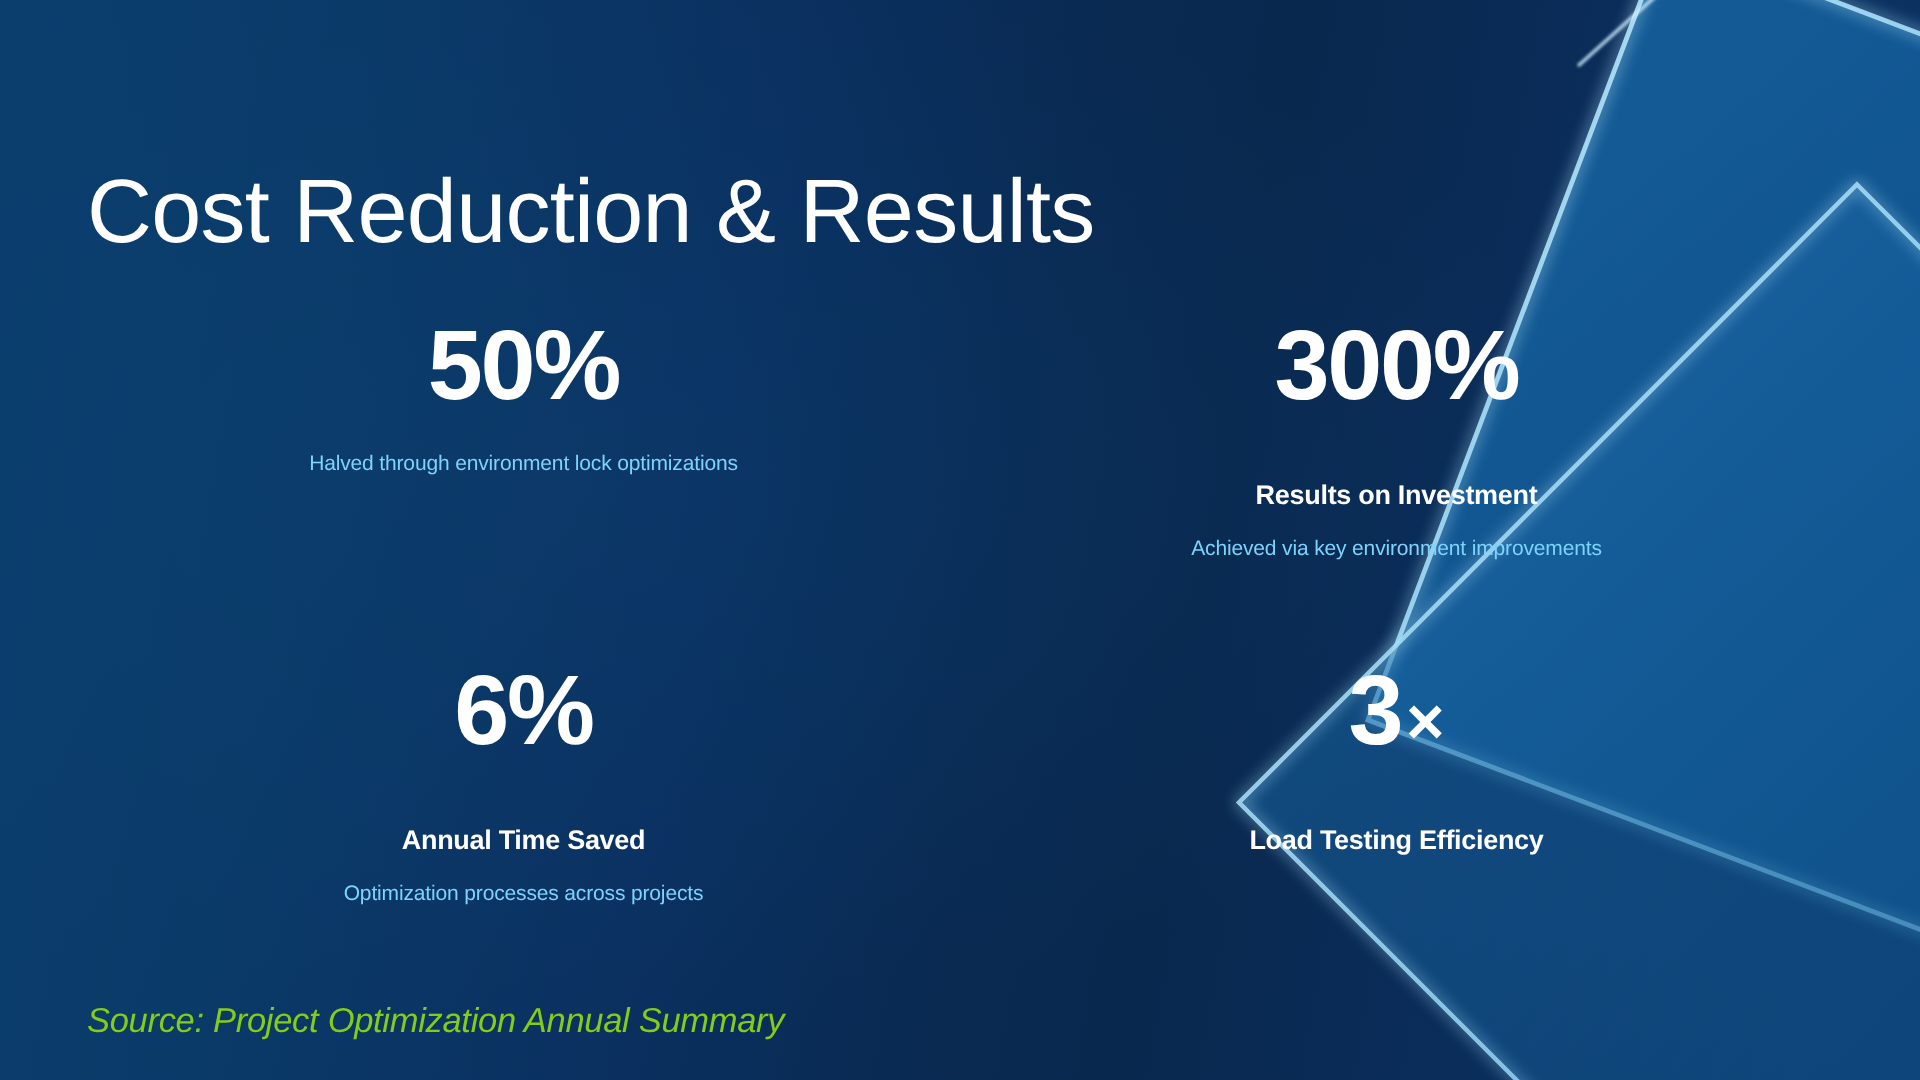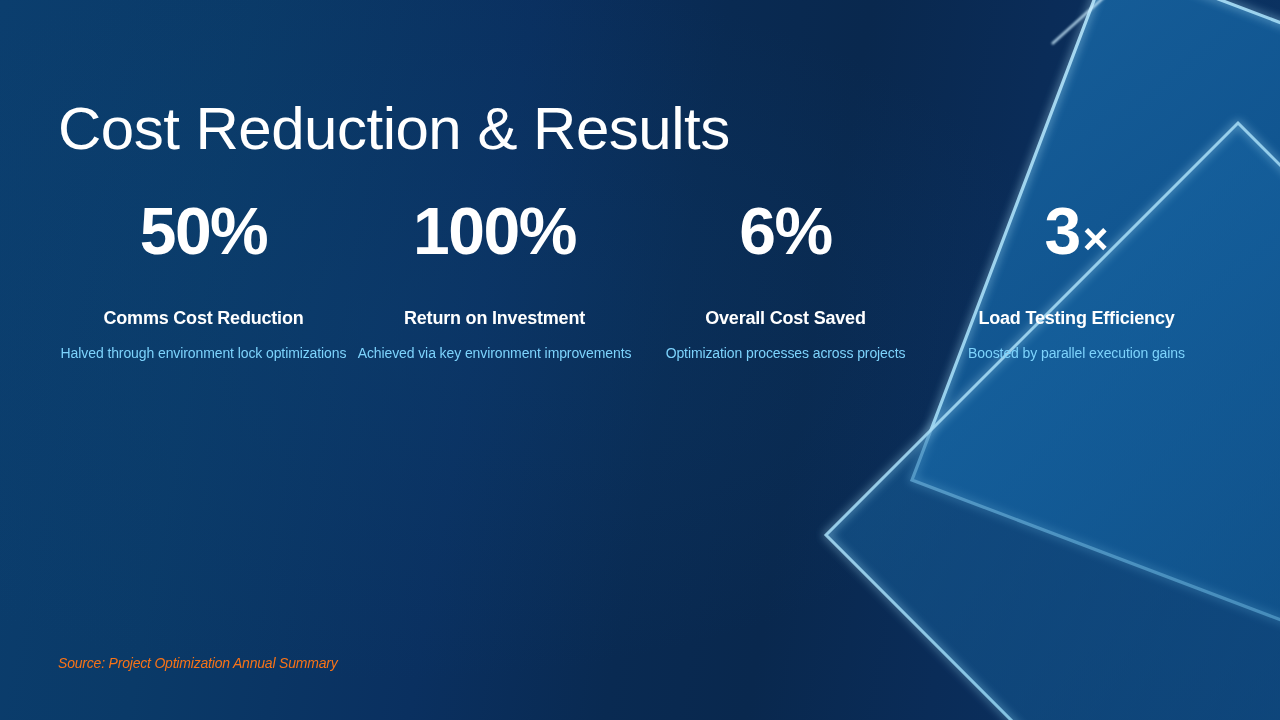--- a/index.html
+++ b/index.html
@@ -43,41 +43,42 @@
     inset: 0;
     width: 1280px;
     height: 720px;
     pointer-events: none;
   }
 
   
   .content {
     position: absolute;
     inset: 0;
+    margin-top: 12px;
   }
 
   .slide-title {
     position: absolute;
     left: 58px;
     top: 54px;
     font-size: 60px;
     font-weight: 300;
     letter-spacing: -0.5px;
     color: #ffffff;
     line-height: 1.15;
     white-space: nowrap;
   }
 
   .stats-grid {
     position: absolute;
     left: 58px;
     top: 190px;
     width: 1164px;
     display: grid;
-    grid-template-columns: 1fr 1fr 1fr 1fr;
+    grid-template-columns: 1fr 1fr;
     grid-template-rows: 230px 230px;
   }
 
   .stat {
     text-align: center;
     padding-top: 8px;
   }
 
   .stat-value {
     font-size: 66px;
@@ -110,24 +111,24 @@
     font-size: 14px;
     font-weight: 400;
     color: #7dd3fc;
     letter-spacing: -0.1px;
   }
 
   .source-note {
     position: absolute;
     left: 58px;
     top: 655px;
-    font-size: 14px;
+    font-size: 23px;
     font-style: italic;
     font-weight: 400;
-    color: #f97316;
+    color: #84cc16;
     letter-spacing: -0.2px;
   }
 </style>
 </head>
 <body>
 
 <div class="slide">
 
   <div class="bg-base"></div>
   <div class="bg-vignette"></div>
@@ -178,47 +179,45 @@
   <div class="content">
 
     <h1 class="slide-title">Cost Reduction &amp; Results</h1>
 
     <div class="stats-grid">
 
       <div class="stat">
         <div class="stat-value">
           <span>50%</span>
         </div>
-        <div class="stat-label">Comms Cost Reduction</div>
         <div class="stat-desc">Halved through environment lock optimizations</div>
       </div>
 
       <div class="stat">
         <div class="stat-value">
-          <span>100%</span>
-        </div>
-        <div class="stat-label">Return on Investment</div>
+          <span>300%</span>
+        </div>
+        <div class="stat-label">Results on Investment</div>
         <div class="stat-desc">Achieved via key environment improvements</div>
       </div>
 
       <div class="stat">
         <div class="stat-value">
           <span>6%</span>
         </div>
-        <div class="stat-label">Overall Cost Saved</div>
+        <div class="stat-label">Annual Time Saved</div>
         <div class="stat-desc">Optimization processes across projects</div>
       </div>
 
       <div class="stat">
         <div class="stat-value">
           <span>3</span>
           <span class="suffix-x">×</span>
         </div>
         <div class="stat-label">Load Testing Efficiency</div>
-        <div class="stat-desc">Boosted by parallel execution gains</div>
       </div>
 
     </div>
 
     <div class="source-note">Source: Project Optimization Annual Summary</div>
 
   </div>
 </div>
 
 </body></html>

